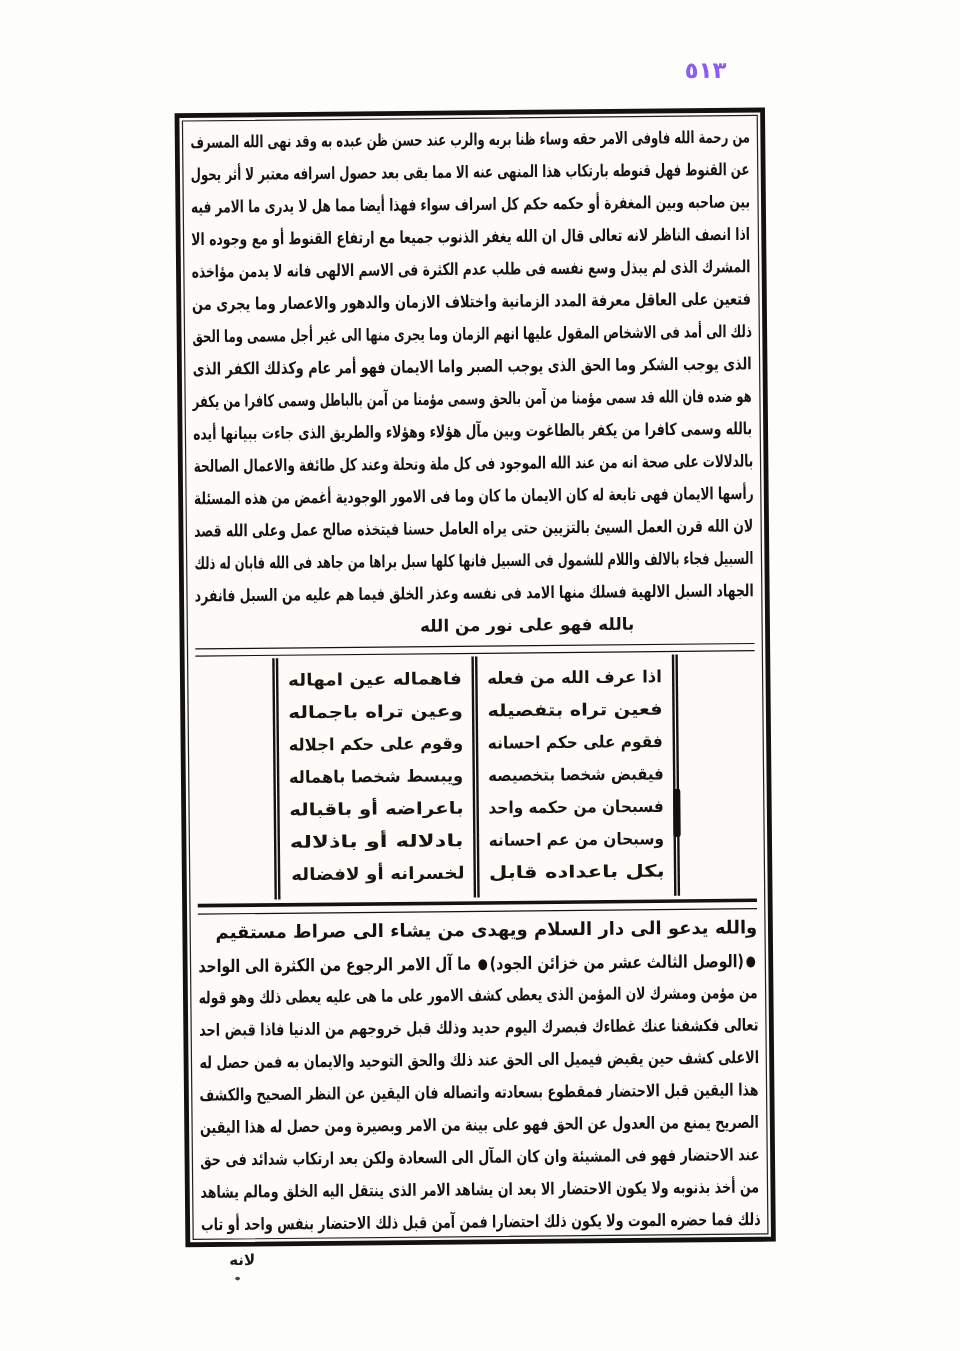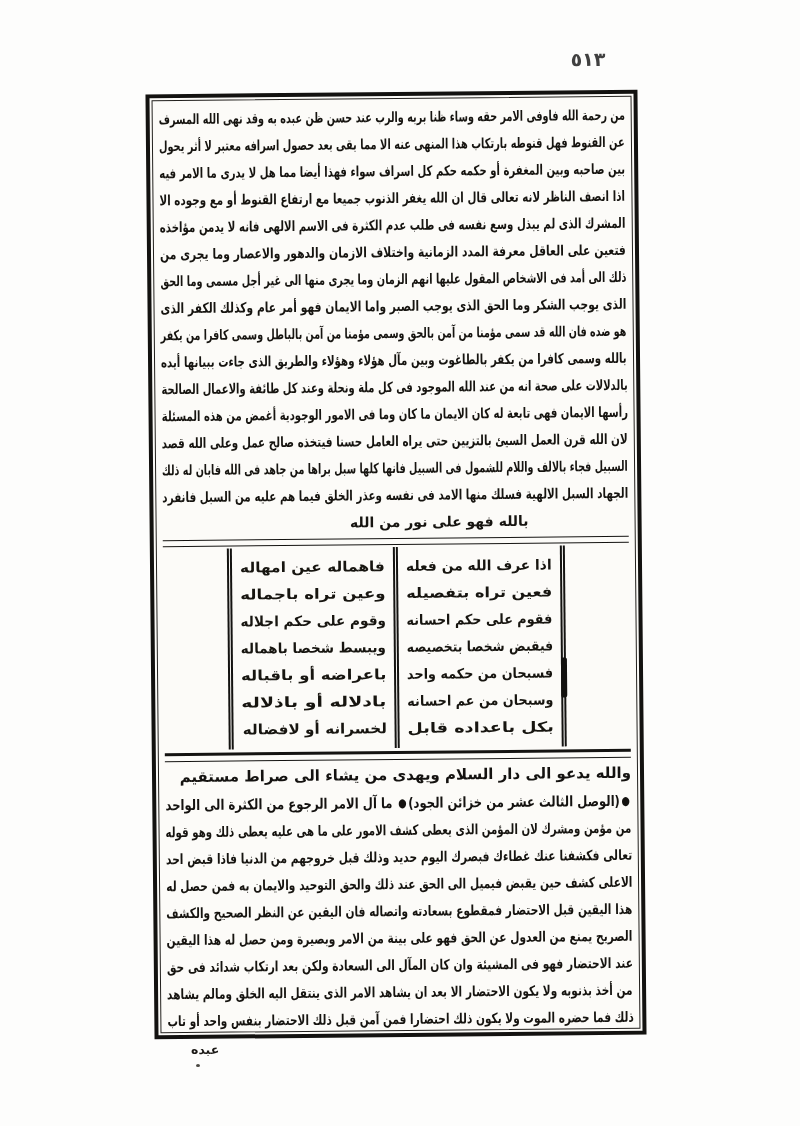--- a/index.html
+++ b/index.html
@@ -6,21 +6,21 @@
   body{
     width:800px;height:1126px;position:relative;overflow:hidden;
     background:#fdfdfc;
     font-family:"DejaVu Sans", sans-serif;
     color:#171511;
   }
   
   .page-number{
     position:absolute;top:48px;left:562px;width:52px;
     direction:rtl;text-align:center;
-    font-size:19px;font-weight:700;color:#404040;
+    font-size:19px;font-weight:700;color:#8b5cf6;
     letter-spacing:1px;
     transform:rotate(-1deg);
   }
   .catchword{
     position:absolute;top:1042px;left:191px;
     direction:rtl;font-size:12.5px;font-weight:700;color:#1b1916;
   }
   .catchword-dot{
     position:absolute;top:1064px;left:196px;width:4px;height:3px;
     background:#4a4742;border-radius:50%;
@@ -149,14 +149,14 @@
     <div class="text-line"><span class="fit" style="transform: scaleX(0.758958); transform-origin: right center;">الاعلى كشف حين يقبض فيميل الى الحق عند ذلك والحق التوحيد والايمان به فمن حصل له</span></div>
     <div class="text-line"><span class="fit" style="transform: scaleX(0.757724); transform-origin: right center;">هذا اليقين قبل الاحتضار فمقطوع بسعادته واتصاله فان اليقين عن النظر الصحيح والكشف</span></div>
     <div class="text-line"><span class="fit" style="transform: scaleX(0.761438); transform-origin: right center;">الصريح يمنع من العدول عن الحق فهو على بينة من الامر وبصيرة ومن حصل له هذا اليقين</span></div>
     <div class="text-line"><span class="fit" style="transform: scaleX(0.762684); transform-origin: right center;">عند الاحتضار فهو فى المشيئة وان كان المآل الى السعادة ولكن بعد ارتكاب شدائد فى حق</span></div>
     <div class="text-line"><span class="fit" style="transform: scaleX(0.754045); transform-origin: right center;">من أخذ بذنوبه ولا يكون الاحتضار الا بعد ان يشاهد الامر الذى ينتقل اليه الخلق ومالم يشاهد</span></div>
     <div class="text-line"><span class="fit" style="transform: scaleX(0.751613); transform-origin: right center;">ذلك فما حضره الموت ولا يكون ذلك احتضارا فمن آمن قبل ذلك الاحتضار بنفس واحد أو تاب</span></div>
 
   </div>
 </div>
 
-<div class="catchword">عبده</div>
+<div class="catchword">لانه</div>
 <div class="catchword-dot"></div>
 
 </body></html>

